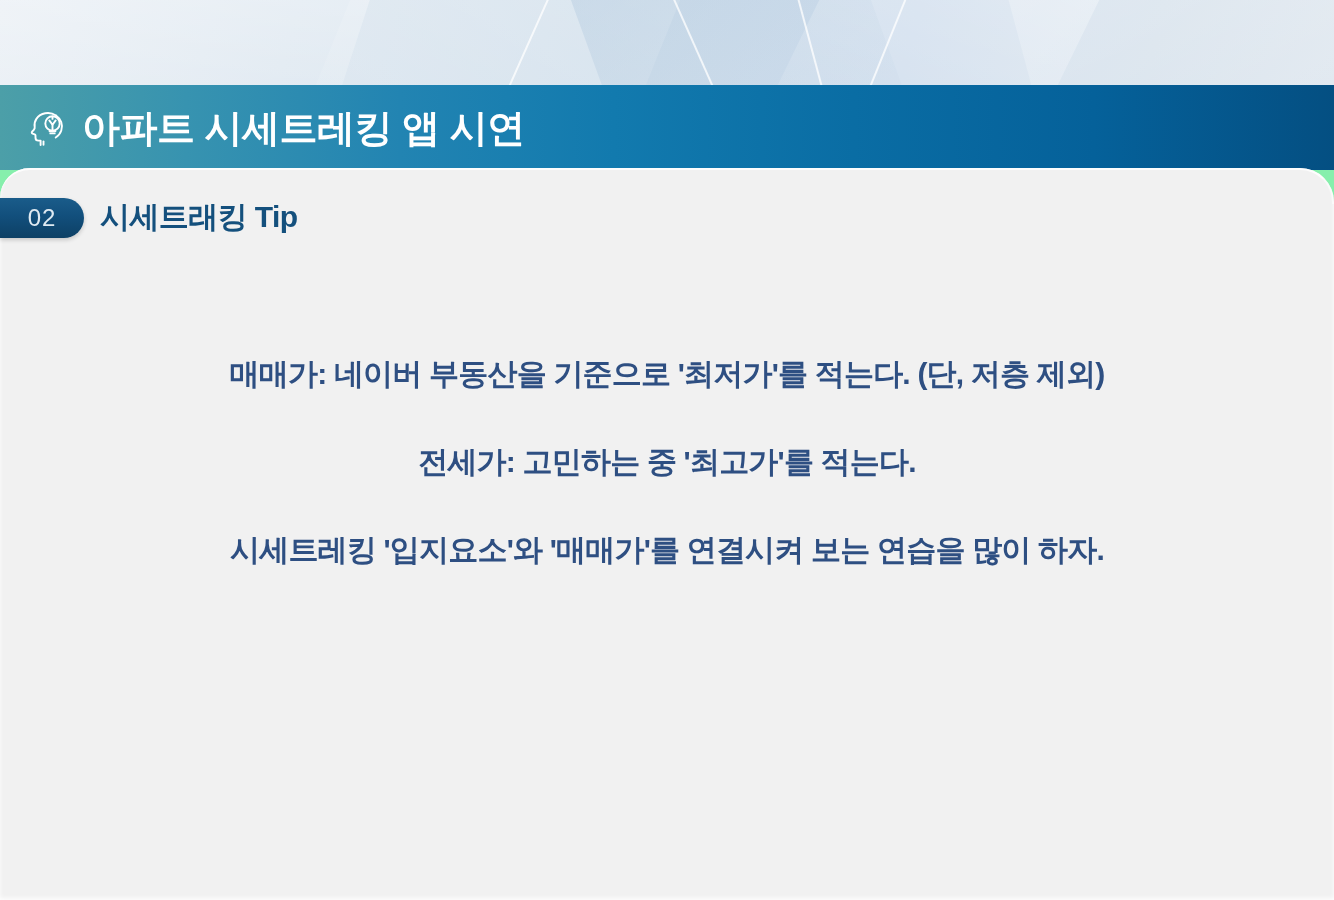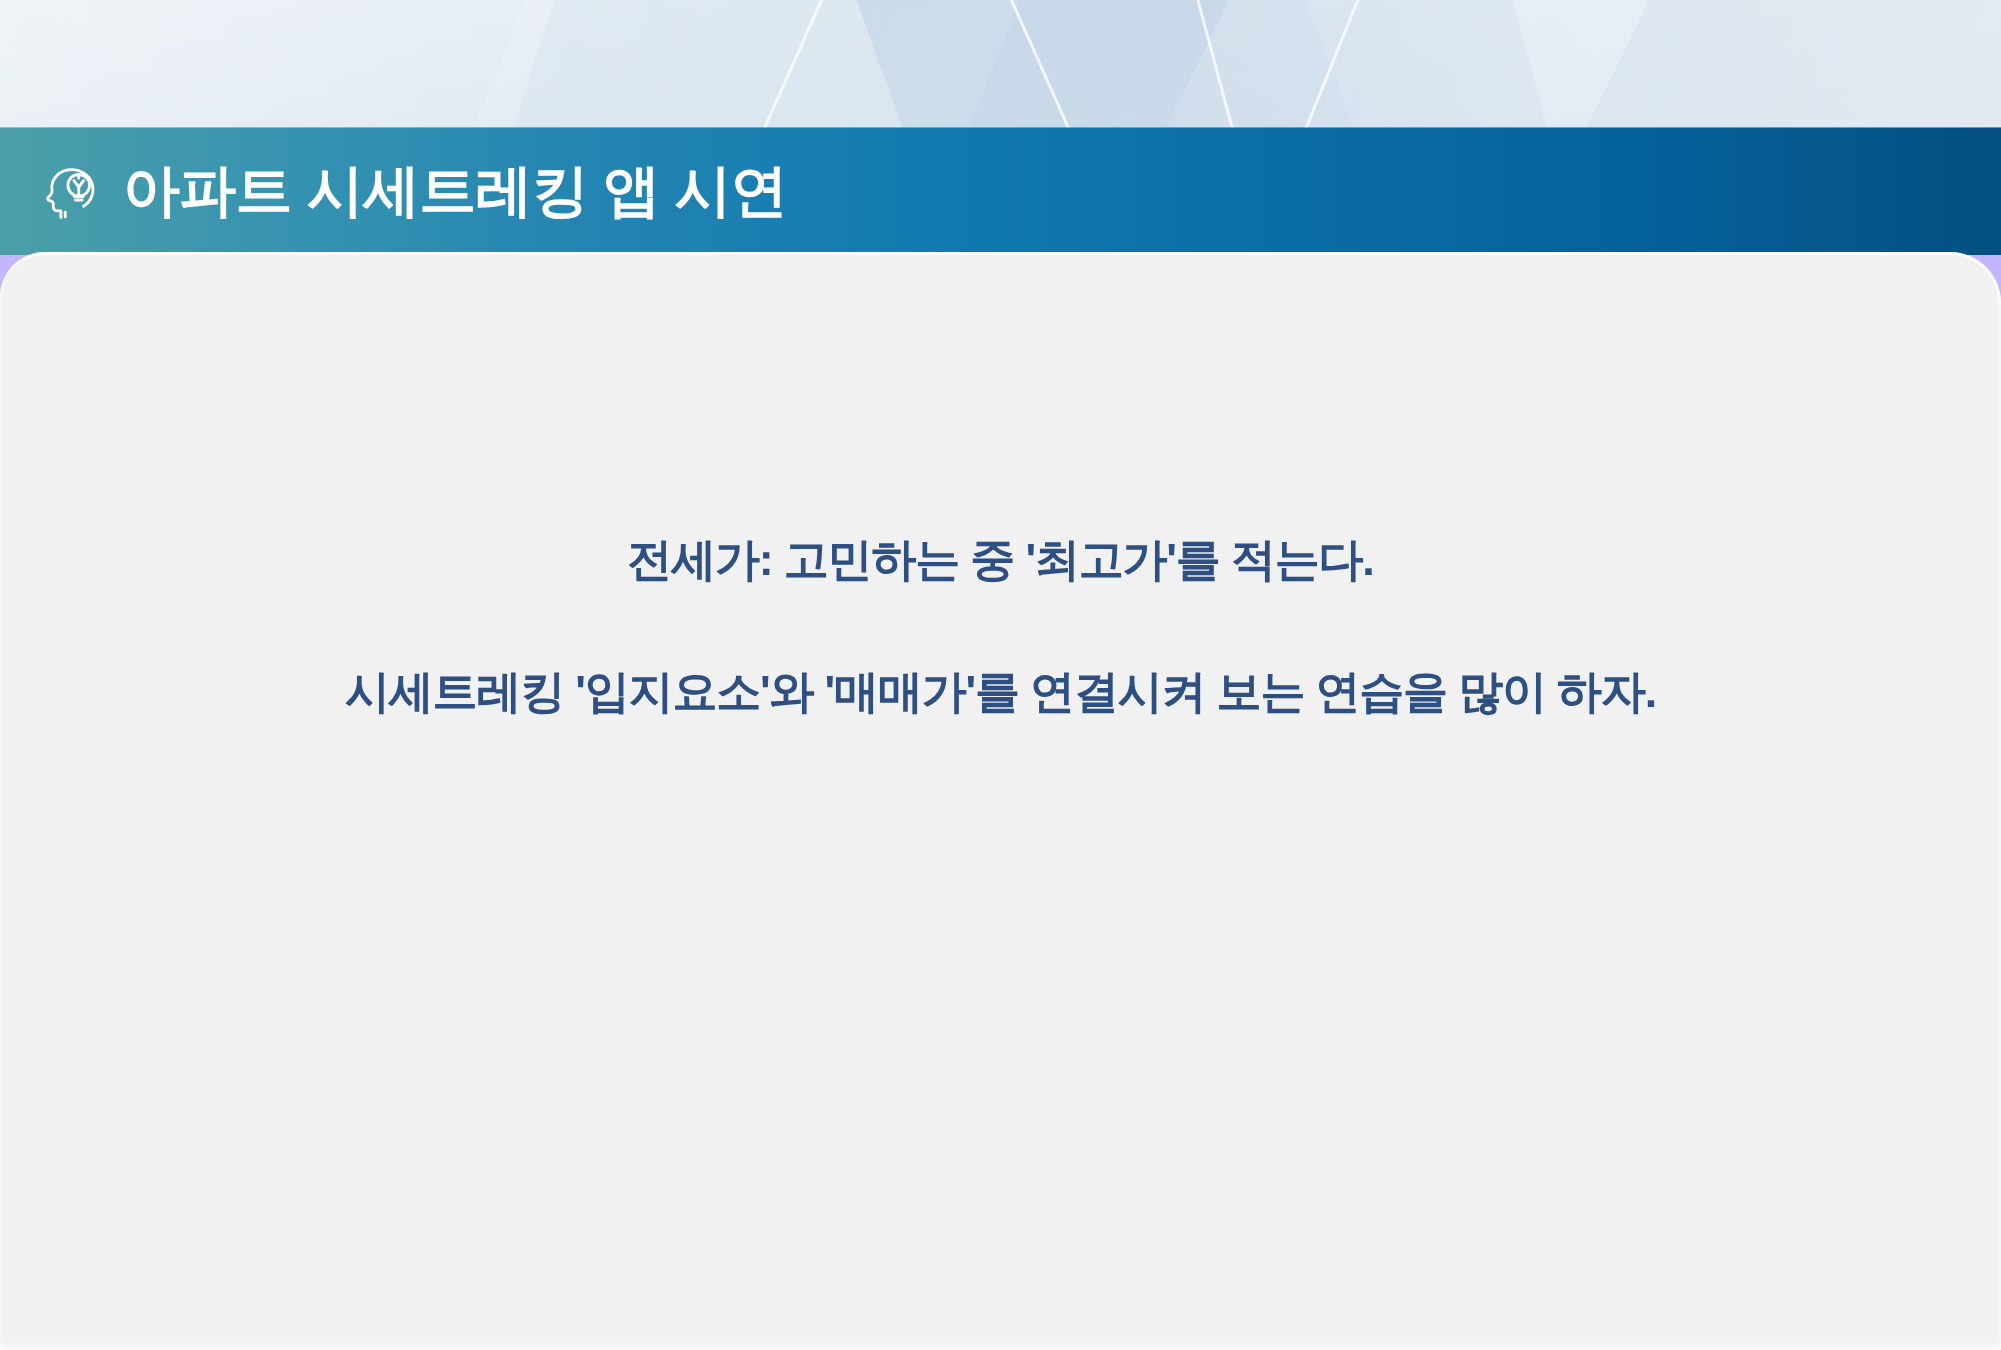--- a/index.html
+++ b/index.html
@@ -5,21 +5,21 @@
   * { margin:0; padding:0; box-sizing:border-box; }
   html, body {
     width:1334px; height:900px;
     background:#f1f1f1;
     font-family:"Liberation Sans", "DejaVu Sans", sans-serif;
     overflow:hidden;
   }
   .slide {
     position:relative;
     width:1334px; height:900px;
-    background:#c4b5fd;
+    background:#86efac;
     overflow:hidden;
   }
 
   
   .top-band {
     position:absolute; left:0; top:0;
     width:1334px; height:85px;
     background:linear-gradient(105deg,#e8eef4 0%, #dde7f0 22%, #d2e0ec 48%, #cfdded 68%, #d7e2ec 86%, #dfe7ef 100%);
     overflow:hidden;
   }
@@ -172,19 +172,24 @@
         <path d="M26.5 25.2v-6.4"></path>
         <path d="M23.3 14.4l3.2 4.4 3.2-4.4"></path>
       </svg>
     </div>
     <div class="head-title">아파트 시세트레킹 앱 시연</div>
   </div>
 
   <div class="content-panel"></div>
   <div class="panel-rim"></div>
 
+  <div class="section-head">
+    <div class="num-badge">02</div>
+    <div class="section-title">시세트래킹 Tip</div>
+  </div>
 
   <div class="body-block">
+    <div class="body-line">매매가: 네이버 부동산을 기준으로 '최저가'를 적는다. (단, 저층 제외)</div>
     <div class="body-line">전세가: 고민하는 중 '최고가'를 적는다.</div>
     <div class="body-line">시세트레킹 '입지요소'와 '매매가'를 연결시켜 보는 연습을 많이 하자.</div>
   </div>
 
 </div>
 
 </body></html>

